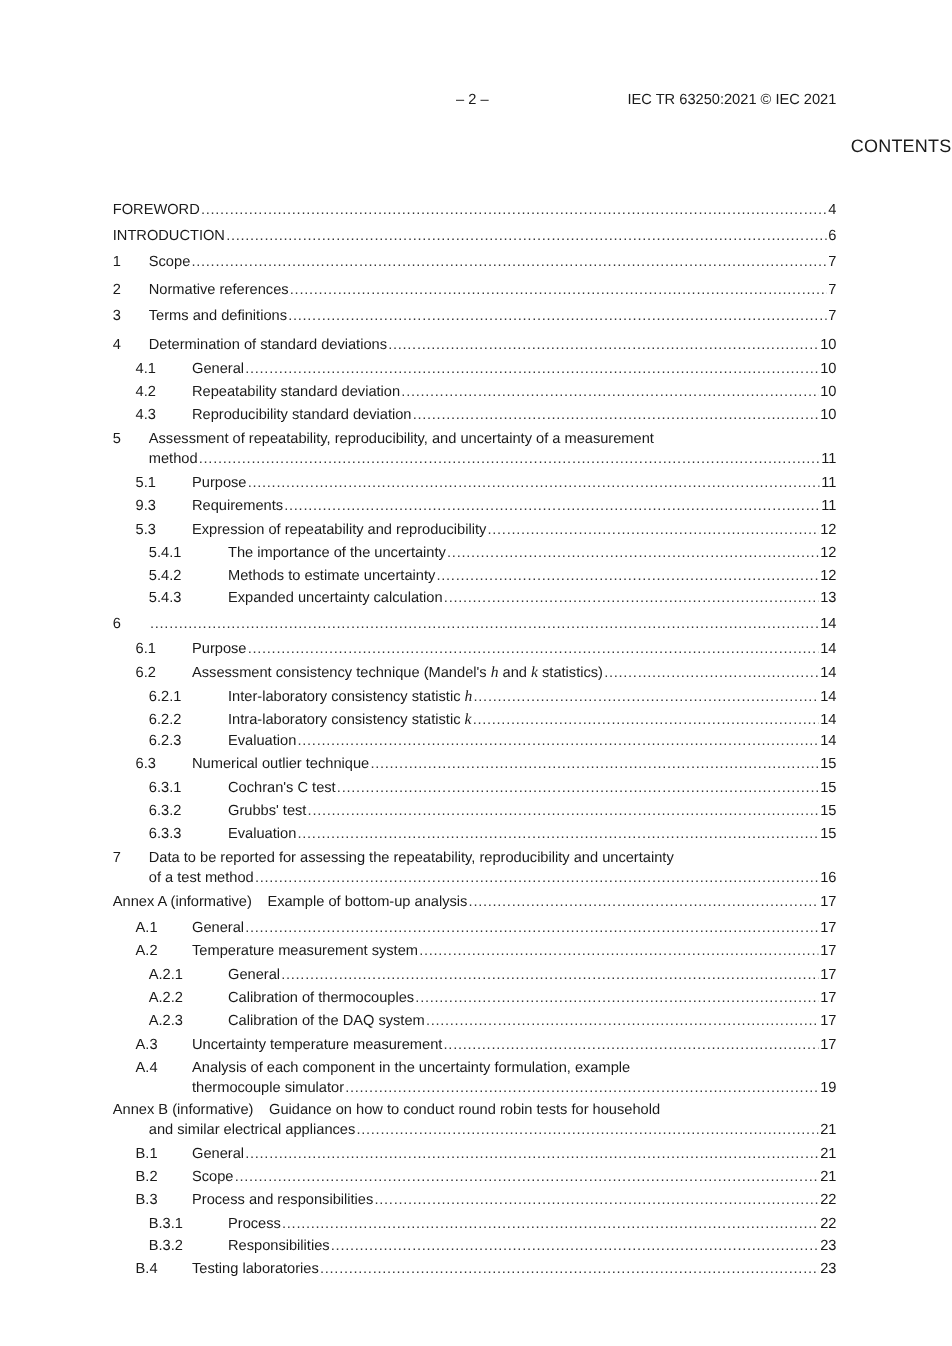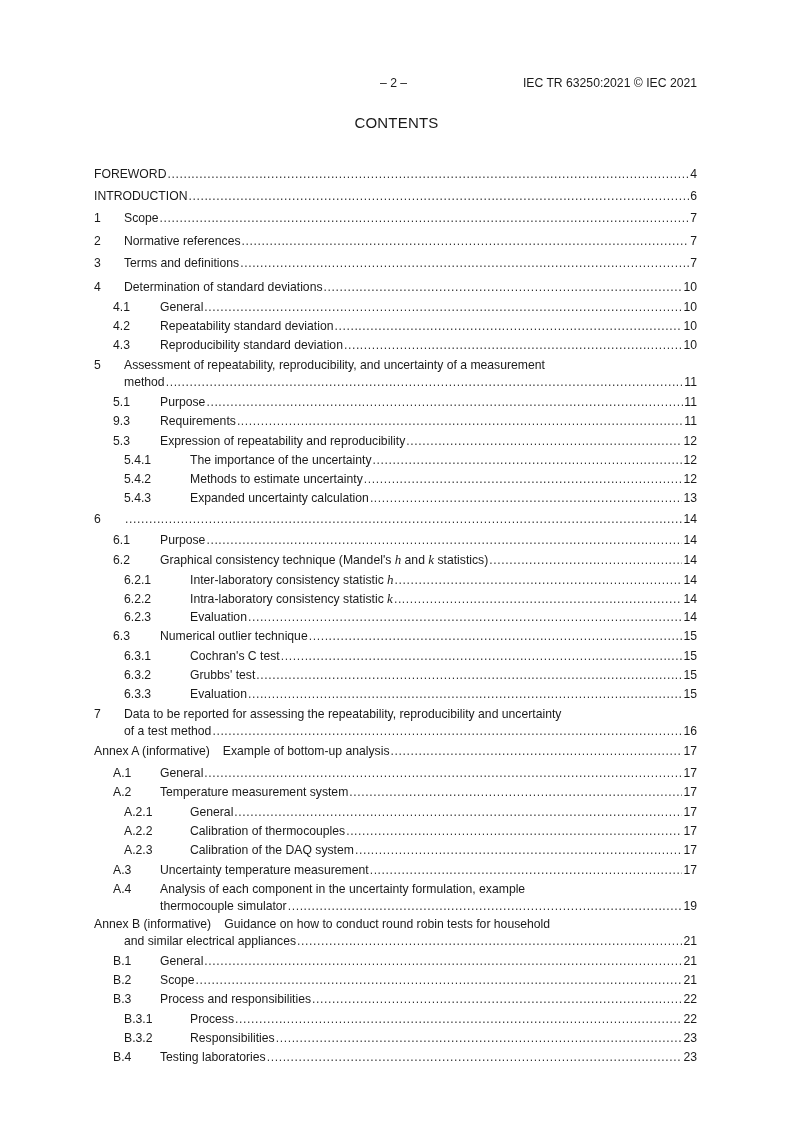--- a/index.html
+++ b/index.html
@@ -7,21 +7,21 @@
       width: 793px; height: 1122px; position: relative; overflow: hidden;
       font-family: "Liberation Sans", sans-serif; color: #1a1a1a;
     }
     .header {
       position: absolute; top: 76px; left: 0; width: 793px; height: 16px;
       font-size: 12.2px;
     }
     .page-num { position: absolute; left: 380px; top: 0; }
     .doc-ref { position: absolute; right: 96px; top: 0; }
     .title {
-      position: absolute; top: 114px; left: 0; width: 793px; text-align: center;
+      position: absolute; top: 114px; left: 0; width: 793px; text-align: right;
       font-size: 15px; letter-spacing: 0.2px;
     }
     .toc {
       position: absolute; top: 144px; left: 94px; width: 603px;
       font-size: 12.2px; line-height: 15px;
     }
     .entry { position: relative; margin-top: 23px; }
     .row { display: flex; align-items: baseline; white-space: nowrap; }
     .num { flex: 0 0 auto; }
     .label { flex: 0 0 auto; }
@@ -194,21 +194,21 @@
       <div class="row">
         <span class="num">6.1</span>
         <span class="label">Purpose</span>
         <span class="leader"></span>
         <span class="pg">14</span>
       </div>
     </div>
     <div class="entry l2" style="position: absolute; top: 385px; left: 0px; right: 0px;">
       <div class="row">
         <span class="num">6.2</span>
-        <span class="label"><span>Graphical consistency technique (Mandel's </span><i class="var">h</i><span> and </span><i class="var">k</i><span> statistics)</span></span>
+        <span class="label"><span>Assessment consistency technique (Mandel's </span><i class="var">h</i><span> and </span><i class="var">k</i><span> statistics)</span></span>
         <span class="leader"></span>
         <span class="pg">14</span>
       </div>
     </div>
     <div class="entry l3" style="position: absolute; top: 405px; left: 0px; right: 0px;">
       <div class="row">
         <span class="num">6.2.1</span>
         <span class="label"><span>Inter-laboratory consistency statistic </span><i class="var">h</i></span>
         <span class="leader"></span>
         <span class="pg">14</span>

